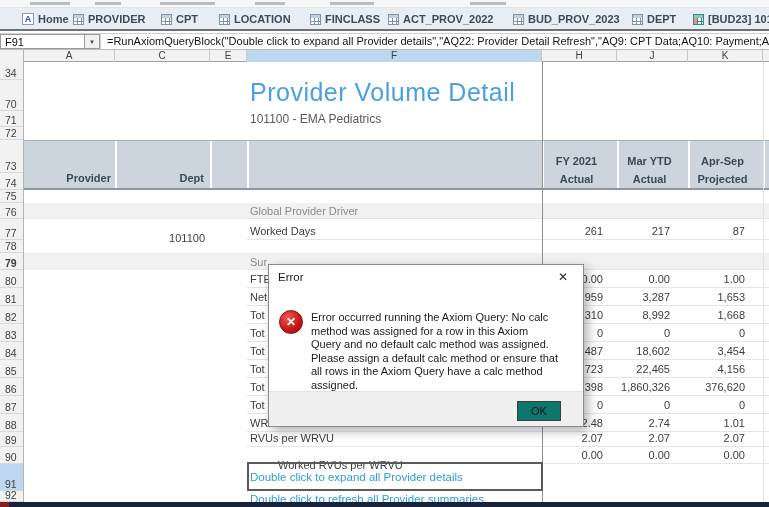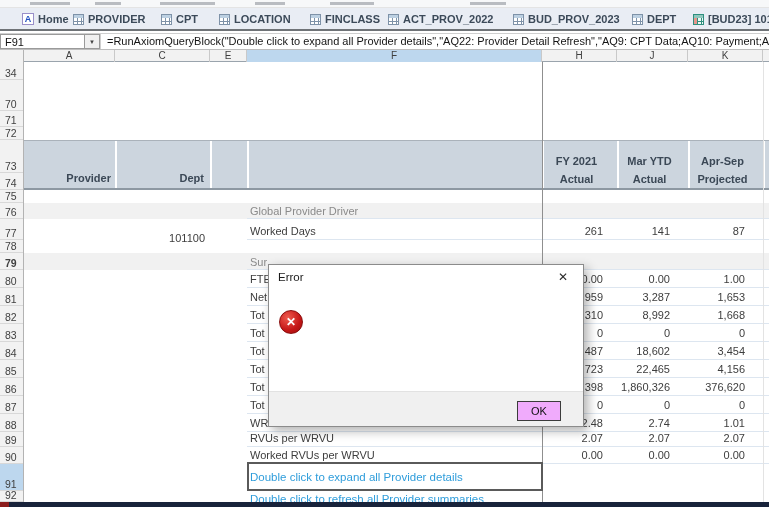--- a/index.html
+++ b/index.html
@@ -69,21 +69,21 @@
 
   
   .dialog { position:absolute; left:268px; top:264px; width:316px; height:163px; background:#fff; border:1px solid #8b8b8b; box-shadow:4px 4px 10px rgba(0,0,0,0.3); z-index:10; }
   .dlg-title { position:absolute; left:9px; top:6px; font-size:11.5px; color:#1a1a1a; }
   .dlg-close { position:absolute; right:10px; top:4px; width:20px; height:16px; font-size:12px; color:#2b2b2b; text-align:center; line-height:16px; cursor:default; }
   .dlg-icon { position:absolute; left:10px; top:45px; width:24px; height:24px; border-radius:50%;
     background:radial-gradient(circle at 35% 30%, #ef5a4e, #c41616 60%, #9c0f0f); border:1px solid #8a0f0f;
     color:#fff; font-size:12px; font-weight:bold; text-align:center; line-height:23px; }
   .dlg-msg { position:absolute; left:42px; top:46px; width:250px; font-size:11px; line-height:13.5px; color:#1c1c1c; }
   .dlg-footer { position:absolute; left:0; bottom:0; width:100%; height:35px; background:#f0f0f0; border-top:1px solid #e2e2e2; }
-  .ok-btn { position:absolute; left:248px; top:136px; width:44px; height:20px; background:#f0abfc; border:1px solid #3c3c3c; font-size:11px; color:#111; text-align:center; line-height:18px; cursor:default; }
+  .ok-btn { position:absolute; left:248px; top:136px; width:44px; height:20px; background:#0f766e; border:1px solid #3c3c3c; font-size:11px; color:#111; text-align:center; line-height:18px; cursor:default; }
 
   
   .bottom-bar { position:absolute; left:0; top:502px; width:769px; height:5px; background:#18233b; z-index:12; }
   .bottom-red { position:absolute; left:0; top:0; width:9px; height:5px; background:#8c1d1d; }
 </style>
 </head>
 <body>
 
 <div class="page">
 
@@ -173,29 +173,31 @@
       <div id="thead-cols-mount">
           <div class="th-line" style="left: 518px; width: 69px; top: 14px;">FY 2021</div>
           <div class="th-line" style="left: 518px; width: 69px; top: 32px;">Actual</div>
           <div class="th-line" style="left: 593px; width: 65px; top: 14px;">Mar YTD</div>
           <div class="th-line" style="left: 593px; width: 65px; top: 32px;">Actual</div>
           <div class="th-line" style="left: 664px; width: 69px; top: 14px;">Apr-Sep</div>
           <div class="th-line" style="left: 664px; width: 69px; top: 32px;">Projected</div>
         </div>
     </div>
 
+    <div class="sheet-title">Provider Volume Detail</div>
+    <div class="sheet-subtitle">101100 - EMA Pediatrics</div>
 
     <div id="rows-mount">
         <div class="band" style="top: 141px; height: 16px;"></div>
         <div class="band-label" style="top: 143px;">Global Provider Driver</div>
         <div class="row-rule" style="top: 156px;"></div>
         <div class="cell-dept" style="top: 170px;">101100</div>
         <div class="cell-label" style="top: 163px;">Worked Days</div>
         <div class="cell-val" style="left: 542px; width: 61px; top: 163px;">261</div>
-        <div class="cell-val" style="left: 617px; width: 53px; top: 163px;">141</div>
+        <div class="cell-val" style="left: 617px; width: 53px; top: 163px;">217</div>
         <div class="cell-val" style="left: 688px; width: 57px; top: 163px;">87</div>
         <div class="row-rule" style="top: 177px;"></div>
         <div class="band" style="top: 191px; height: 17px;"></div>
         <div class="band-label" style="top: 194px;">Sur</div>
         <div class="row-rule" style="top: 207px;"></div>
         <div class="cell-label" style="top: 211px;">FTE</div>
         <div class="cell-val" style="left: 542px; width: 61px; top: 211px;">0.00</div>
         <div class="cell-val" style="left: 617px; width: 53px; top: 211px;">0.00</div>
         <div class="cell-val" style="left: 688px; width: 57px; top: 211px;">1.00</div>
         <div class="row-rule" style="top: 225px;"></div>
@@ -237,21 +239,21 @@
         <div class="cell-label" style="top: 355px;">WR</div>
         <div class="cell-val" style="left: 542px; width: 61px; top: 355px;">2.48</div>
         <div class="cell-val" style="left: 617px; width: 53px; top: 355px; text-align: right;">2.74</div>
         <div class="cell-val" style="left: 688px; width: 57px; top: 355px;">1.01</div>
         <div class="row-rule" style="top: 369px;"></div>
         <div class="cell-label" style="top: 370px;">RVUs per WRVU</div>
         <div class="cell-val" style="left: 542px; width: 61px; top: 370px;">2.07</div>
         <div class="cell-val" style="left: 617px; width: 53px; top: 370px;">2.07</div>
         <div class="cell-val" style="left: 688px; width: 57px; top: 370px;">2.07</div>
         <div class="row-rule" style="top: 384px;"></div>
-        <div class="cell-label" style="top: 387px;">Worked RVUs per WRVU</div>
+        <div class="cell-label" style="top: 397px; margin-left: 28px;">Worked RVUs per WRVU</div>
         <div class="cell-val" style="left: 542px; width: 61px; top: 387px;">0.00</div>
         <div class="cell-val" style="left: 617px; width: 53px; top: 387px;">0.00</div>
         <div class="cell-val" style="left: 688px; width: 57px; top: 387px;">0.00</div>
         <div class="row-rule" style="top: 401px;"></div>
         <div class="link-cell" style="top: 408.5px;">Double click to expand all Provider details</div>
         <div class="link-cell" style="top: 431px;">Double click to refresh all Provider summaries</div>
       </div>
 
     <div class="vline-main"></div>
     <div class="vline-right"></div>
@@ -283,20 +285,21 @@
           <div class="rownum sel" style="top: 402px; height: 27px;">91</div>
           <div class="rownum" style="top: 429px; height: 11px;">92</div>
         </div>
     </div>
   </div>
 
   <div class="dialog">
     <div class="dlg-title">Error</div>
     <div class="dlg-close">✕</div>
     <div class="dlg-icon">✕</div>
+    <div class="dlg-msg">Error occurred running the Axiom Query: No calc method was assigned for a row in this Axiom Query and no default calc method was assigned. Please assign a default calc method or ensure that all rows in the Axiom Query have a calc method assigned.</div>
     <div class="dlg-footer"></div>
     <div class="ok-btn">OK</div>
   </div>
 
   <div class="bottom-bar">
     <div class="bottom-red"></div>
   </div>
 
 </div>
 

